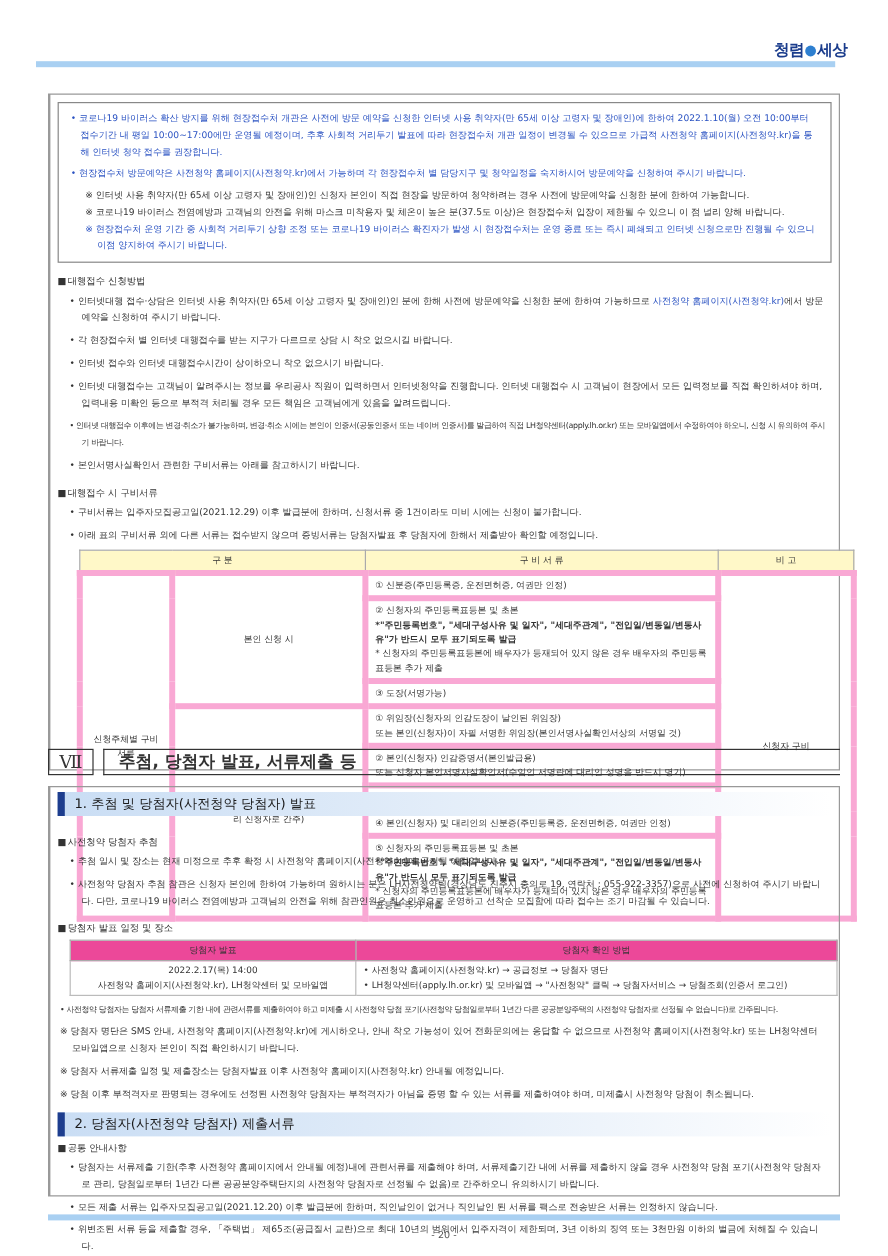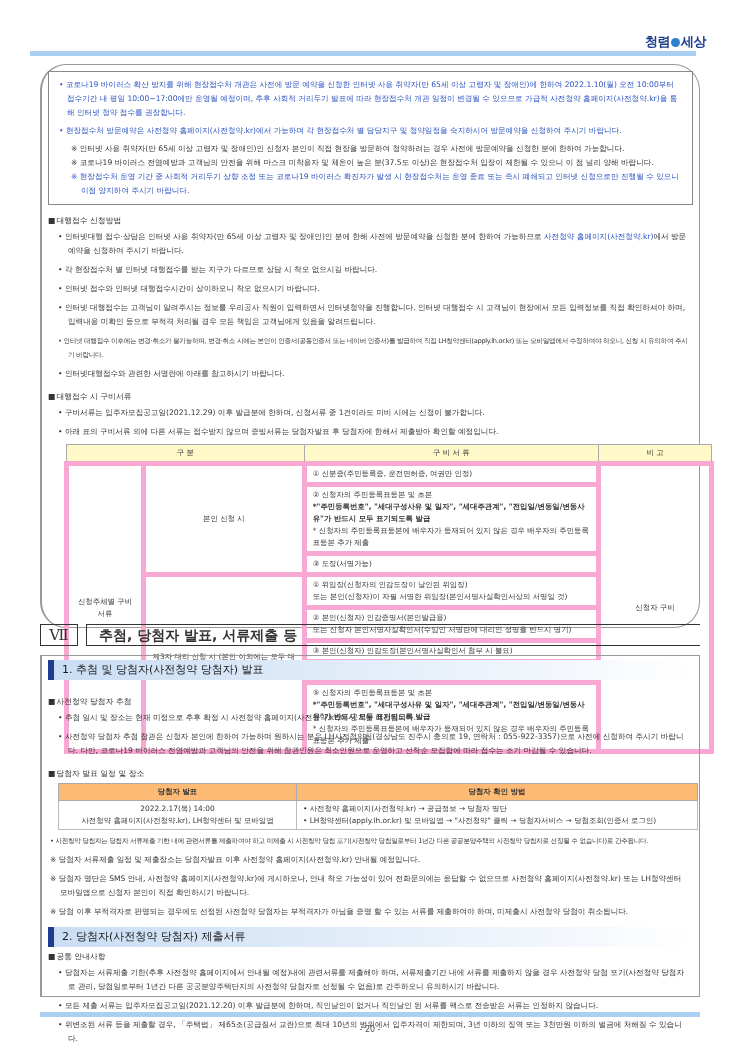--- a/index.html
+++ b/index.html
@@ -1,21 +1,21 @@
 <!DOCTYPE html>
 <html><head>
 <meta charset="utf-8">
 <style>
   html,body{margin:0;padding:0;background:#fff;}
   body{width:740px;height:1047px;position:relative;overflow:hidden;font-family:"DejaVu Sans","Liberation Sans",sans-serif;color:#333;}
   .logo{position:absolute;right:34px;top:33px;font-size:13px;font-weight:bold;color:#1a3c8c;letter-spacing:-0.5px;margin-left:24px;}
   .logo .dot{display:inline-block;width:9px;height:9px;border-radius:50%;background:#2d7fd0;margin:0 1px;vertical-align:middle;}
   .topbar{position:absolute;left:30px;right:44px;top:51px;height:5px;background:#a9d0f2;}
   .frame{position:absolute;left:40px;right:40px;border:1px solid #999;border-left-width:2px;}
-  .frame.top{top:64px;height:562px;border-radius:26px;}
+  .frame.top{top:78px;height:562px;}
   .frame.bot{top:655px;height:340px;}
   .notice{margin:6px 6px 0 6px;border:1px solid #888;padding:6px 10px 6px 10px;font-size:7.6px;line-height:14px;}
   .blue{color:#2a52c2;}
   .notice .b{padding-left:8px;text-indent:-8px;margin-bottom:4px;}
   .notice .r{padding-left:22px;text-indent:-10px;}
   .sec{font-size:7.8px;margin:10px 0 4px 6px;}
   .sec:before{content:"■";margin-right:1px;}
   .bl{font-size:7.6px;line-height:14px;margin:0 10px 5px 16px;padding-left:10px;text-indent:-10px;}
   .bl:before{content:"• ";}
   .rf{font-size:7.6px;line-height:14px;margin:0 10px 5px 8px;padding-left:10px;text-indent:-10px;}
@@ -24,21 +24,21 @@
   .t1 th{background:#fff8c8;border:1px solid #aaa;font-weight:normal;height:14px;}
   .t1 td{border:5px solid #f9a8d4;padding:2px 6px;vertical-align:middle;}
   .t1 td.c{text-align:center;}
   .bold{font-weight:bold;}
   .chap{position:absolute;left:40px;top:624px;width:660px;height:22px;}
   .chap .num{position:absolute;left:0;top:0;width:36px;height:20px;border:1px solid #333;font-family:"DejaVu Serif",serif;font-size:15px;text-align:center;line-height:20px;}
   .chap .title{position:absolute;left:46px;top:0;right:0;height:20px;border:1px solid #333;border-right:none;font-size:14px;font-weight:bold;padding-left:12px;line-height:20px;}
   .h2{margin:4px 6px 4px 6px;height:20px;line-height:20px;font-size:11px;font-weight:normal;padding-left:14px;position:relative;background:linear-gradient(to right,#c9ddf4,#eef4fb 70%,#fff);color:#1a1a1a;}
   .h2:before{content:"";position:absolute;left:0;top:0;width:6px;height:20px;background:#1d3d8e;}
   .t2{margin:4px 0 4px 16px;width:640px;}
-  .t2 th{background:#fdba74;border:1px solid #aaa;font-weight:bold;height:14px;}
+  .t2 th{background:#ec4899;border:1px solid #aaa;font-weight:normal;height:14px;}
   .t2 td{border:1px solid #bbb;padding:2px 6px;}
   .botbar{position:absolute;left:40px;right:40px;top:1012px;height:5px;background:#a9d0f2;}
   .pageno{position:absolute;left:0;right:0;top:1025px;text-align:center;font-size:8px;color:#555;}
   .tiny{font-size:6.6px;letter-spacing:-0.3px;}
 </style>
 </head>
 <body>
 
 <div class="logo"><span>청렴</span><span class="dot"></span><span>세상</span></div>
 <div class="topbar"></div>
@@ -51,21 +51,21 @@
     <div class="r">※ 코로나19 바이러스 전염예방과 고객님의 안전을 위해 마스크 미착용자 및 체온이 높은 분(37.5도 이상)은 현장접수처 입장이 제한될 수 있으니 이 점 널리 양해 바랍니다.</div>
     <div class="r blue">※ 현장접수처 운영 기간 중 사회적 거리두기 상향 조정 또는 코로나19 바이러스 확진자가 발생 시 현장접수처는 운영 종료 또는 즉시 폐쇄되고 인터넷 신청으로만 진행될 수 있으니 이점 양지하여 주시기 바랍니다.</div>
   </div>
 
   <div class="sec">대행접수 신청방법</div>
   <div class="bl"><span>인터넷대행 접수·상담은 인터넷 사용 취약자(만 65세 이상 고령자 및 장애인)인 분에 한해 사전에 방문예약을 신청한 분에 한하여 가능하므로 </span><span class="blue">사전청약 홈페이지(사전청약.kr)</span><span>에서 방문예약을 신청하여 주시기 바랍니다.</span></div>
   <div class="bl">각 현장접수처 별 인터넷 대행접수를 받는 지구가 다르므로 상담 시 착오 없으시길 바랍니다.</div>
   <div class="bl">인터넷 접수와 인터넷 대행접수시간이 상이하오니 착오 없으시기 바랍니다.</div>
   <div class="bl">인터넷 대행접수는 고객님이 알려주시는 정보를 우리공사 직원이 입력하면서 인터넷청약을 진행합니다. 인터넷 대행접수 시 고객님이 현장에서 모든 입력정보를 직접 확인하셔야 하며, 입력내용 미확인 등으로 부적격 처리될 경우 모든 책임은 고객님에게 있음을 알려드립니다.</div>
   <div class="bl tiny">인터넷 대행접수 이후에는 변경·취소가 불가능하며, 변경·취소 시에는 본인이 인증서(공동인증서 또는 네이버 인증서)를 발급하여 직접 LH청약센터(apply.lh.or.kr) 또는 모바일앱에서 수정하여야 하오니, 신청 시 유의하여 주시기 바랍니다.</div>
-  <div class="bl">인터넷대행접수와 관련한 서명란에 아래를 참고하시기 바랍니다.</div>
+  <div class="bl">본인서명사실확인서 관련한 구비서류는 아래를 참고하시기 바랍니다.</div>
 
   <div class="sec">대행접수 시 구비서류</div>
   <div class="bl">구비서류는 입주자모집공고일(2021.12.29) 이후 발급분에 한하며, 신청서류 중 1건이라도 미비 시에는 신청이 불가합니다.</div>
   <div class="bl">아래 표의 구비서류 외에 다른 서류는 접수받지 않으며 증빙서류는 당첨자발표 후 당첨자에 한해서 제출받아 확인할 예정입니다.</div>
 
   <table class="t1">
     <tbody>
         <tr>
       <th colspan="2" style="width:160px">구 분</th>
       <th>구 비 서 류</th>
@@ -141,22 +141,22 @@
             <div>사전청약 홈페이지(사전청약.kr), LH청약센터 및 모바일앱</div>
           </td>
       <td>
             <div>• 사전청약 홈페이지(사전청약.kr) → 공급정보 → 당첨자 명단</div>
             <div>• LH청약센터(apply.lh.or.kr) 및 모바일앱 → "사전청약" 클릭 → 당첨자서비스 → 당첨조회(인증서 로그인)</div>
           </td>
     </tr>
   </tbody>
     </table>
   <div class="rf tiny">• 사전청약 당첨자는 당첨자 서류제출 기한 내에 관련서류를 제출하여야 하고 미제출 시 사전청약 당첨 포기(사전청약 당첨일로부터 1년간 다른 공공분양주택의 사전청약 당첨자로 선정될 수 없습니다)로 간주됩니다.</div>
+  <div class="rf">※ 당첨자 명단은 SMS 안내, 사전청약 홈페이지(사전청약.kr)에 게시하오나, 안내 착오 가능성이 있어 전화문의에는 응답할 수 없으므로 사전청약 홈페이지(사전청약.kr) 또는 LH청약센터 모바일앱으로 신청자 본인이 직접 확인하시기 바랍니다.</div>
   <div class="rf">※ 당첨자 서류제출 일정 및 제출장소는 당첨자발표 이후 사전청약 홈페이지(사전청약.kr) 안내될 예정입니다.</div>
-  <div class="rf">※ 당첨자 명단은 SMS 안내, 사전청약 홈페이지(사전청약.kr)에 게시하오나, 안내 착오 가능성이 있어 전화문의에는 응답할 수 없으므로 사전청약 홈페이지(사전청약.kr) 또는 LH청약센터 모바일앱으로 신청자 본인이 직접 확인하시기 바랍니다.</div>
   <div class="rf">※ 당첨 이후 부적격자로 판명되는 경우에도 선정된 사전청약 당첨자는 부적격자가 아님을 증명 할 수 있는 서류를 제출하여야 하며, 미제출시 사전청약 당첨이 취소됩니다.</div>
 
   <div class="h2" style="margin-top:8px">2. 당첨자(사전청약 당첨자) 제출서류</div>
   <div class="sec" style="margin-top:2px">공통 안내사항</div>
   <div class="bl">당첨자는 서류제출 기한(추후 사전청약 홈페이지에서 안내될 예정)내에 관련서류를 제출해야 하며, 서류제출기간 내에 서류를 제출하지 않을 경우 사전청약 당첨 포기(사전청약 당첨자로 관리, 당첨일로부터 1년간 다른 공공분양주택단지의 사전청약 당첨자로 선정될 수 없음)로 간주하오니 유의하시기 바랍니다.</div>
   <div class="bl">모든 제출 서류는 입주자모집공고일(2021.12.20) 이후 발급분에 한하며, 직인날인이 없거나 직인날인 된 서류를 팩스로 전송받은 서류는 인정하지 않습니다.</div>
   <div class="bl">위변조된 서류 등을 제출할 경우, 「주택법」 제65조(공급질서 교란)으로 최대 10년의 범위에서 입주자격이 제한되며, 3년 이하의 징역 또는 3천만원 이하의 벌금에 처해질 수 있습니다.</div>
   <div class="bl tiny">신청자격에 맞는 제증명서류(당첨자 제출서류 참조)를 제출하여야 하며, 신청자의 착오 등으로 신청내용과 제출서류가 상이할 경우 당첨을 취소하며, 부적격 당첨에 따른 결과는 신청자 본인의 책임입니다.</div>
 </div>
 

